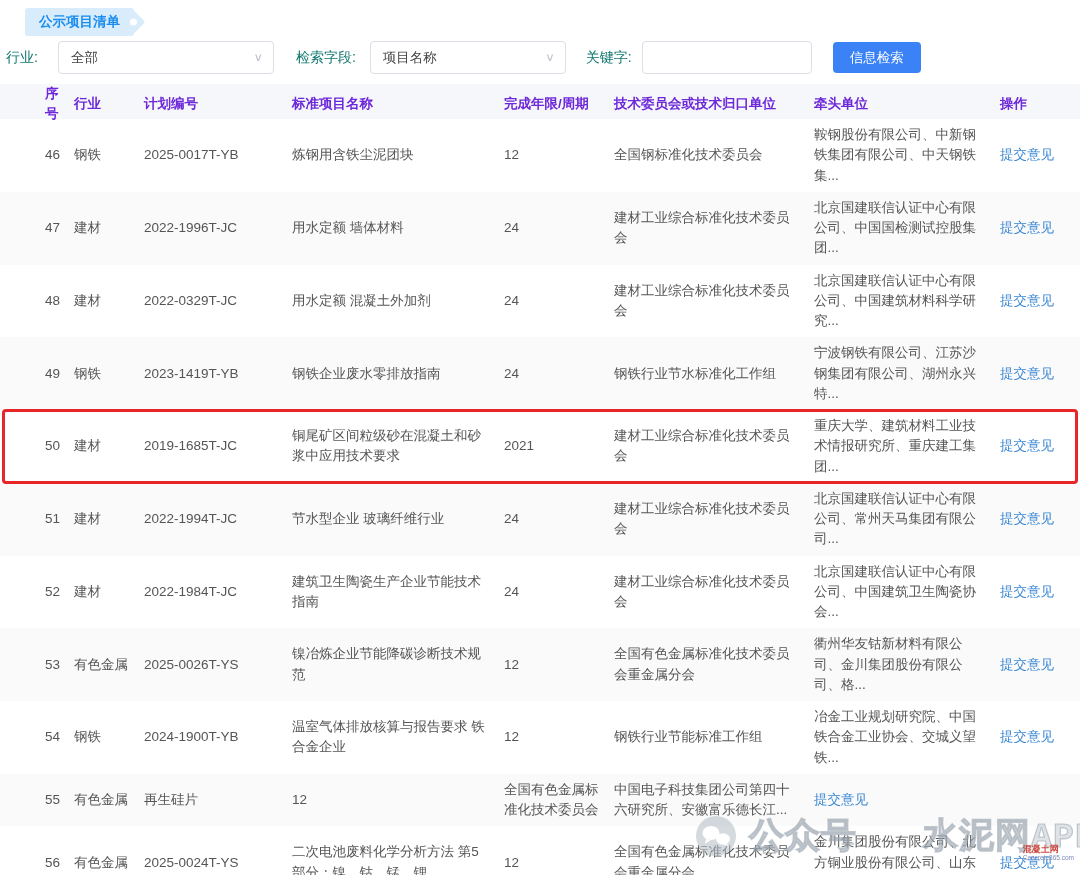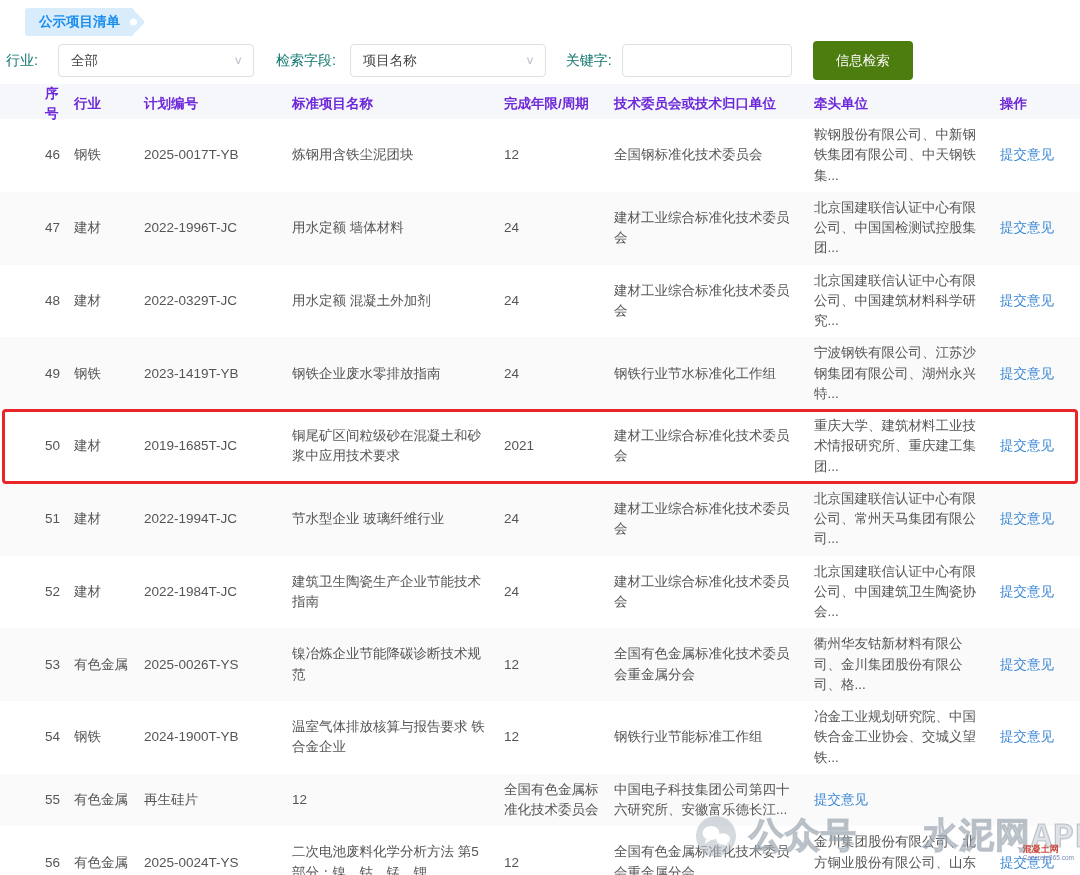--- a/index.html
+++ b/index.html
@@ -30,21 +30,21 @@
     display:flex; align-items:center; justify-content:space-between;
     padding:0 10px 0 12px; font-size:13.5px; color:#444; cursor:pointer;
   }
   .select .chev { color:#c0c4cc; font-size:13px; transform:scaleY(.85); }
   .kw-input {
     height:33px; width:170px; border:1px solid #dcdfe6; border-radius:4px;
     padding:0 10px; font-size:13.5px; color:#444; outline:none;
     font-family:"Liberation Sans", sans-serif;
   }
   .search-btn {
-    height:39px; margin-left:21px; padding:0 23px; background:#4d7c0f; color:#fff;
+    height:31px; margin-left:21px; padding:0 17px; background:#3b82f6; color:#fff;
     border:none; border-radius:4px; font-size:13.5px; cursor:pointer;
     font-family:"Liberation Sans", sans-serif;
   }
   
   .table { position:absolute; top:84px; left:0; width:1080px; }
   .thead, .tr {
     display:grid;
     grid-template-columns:44px 70px 148px 212px 110px 200px 186px 70px;
     padding-left:30px; padding-right:10px; width:1080px;
   }
@@ -87,21 +87,21 @@
 
 <div class="badge-wrap">
   <div class="badge">
     <span>公示项目清单</span>
     <span class="dot"></span>
   </div>
 </div>
 
 <div class="filter-bar">
   <span class="filter-label">行业:</span>
-  <div class="select" style="width:196px; margin-left:20px;">
+  <div class="select" style="width:216px; margin-left:20px;">
     <span>全部</span>
     <span class="chev">∨</span>
   </div>
   <span class="filter-label" style="margin-left:22px;">检索字段:</span>
   <div class="select" style="width:196px; margin-left:14px;">
     <span>项目名称</span>
     <span class="chev">∨</span>
   </div>
   <span class="filter-label" style="margin-left:20px;">关键字:</span>
   <input class="kw-input" style="margin-left: 10px;" value="">

